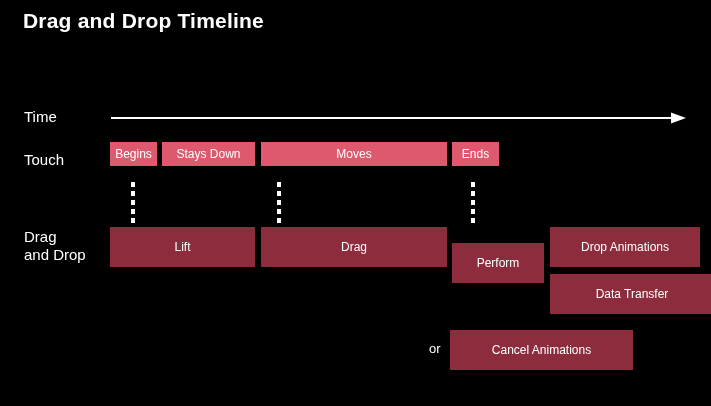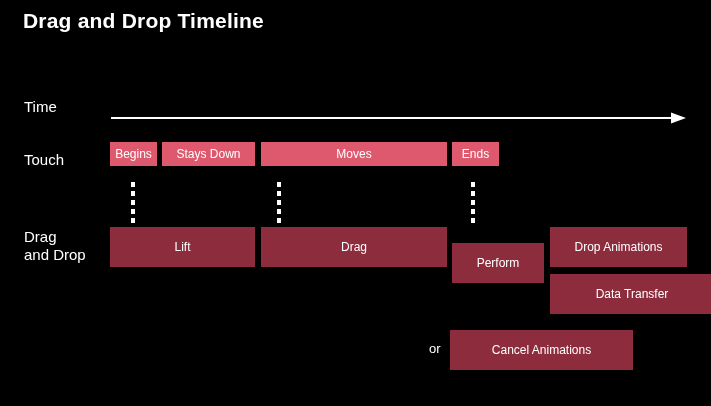--- a/index.html
+++ b/index.html
@@ -15,21 +15,21 @@
     font-size:21px;font-weight:700;
     color:var(--text,#fff);
     letter-spacing:.2px;
   }
   .rlabel{
     position:absolute;left:24px;
     color:var(--text,#fff);
     font-size:15px;line-height:18px;
     font-weight:400;
   }
-  #lbl-time{top:98px;}
+  #lbl-time{top:108px;}
   #lbl-touch{top:151px;}
   #lbl-dragdrop{top:228px;}
   .arrow{position:absolute;left:111px;top:111px;display:block;}
   .arrow line{stroke:var(--text,#fff);stroke-width:2;}
   .arrow polygon{fill:var(--text,#fff);}
   .box{
     position:absolute;
     display:flex;align-items:center;justify-content:center;
     text-align:center;
     color:var(--text,#fff);
@@ -47,21 +47,21 @@
       var(--text,#fff) 0 5px,
       transparent 5px 9px);
   }
   #dash-begins{left:131px;}
   #dash-moves{left:277px;}
   #dash-ends{left:471px;}
   .phasebox{background:var(--drag-box,#8d2c3c);top:227px;height:40px;}
   #pb-lift{left:110px;width:145px;}
   #pb-drag{left:261px;width:186px;}
   #pb-perform{left:452px;width:92px;margin-top:16px;}
-  #pb-drop{left:550px;width:137px;}
+  #pb-drop{left:550px;width:150px;}
   #pb-data{top:274px;left:550px;width:164px;height:40px;}
   #pb-cancel{top:330px;left:450px;width:183px;height:40px;}
   #lbl-or{
     position:absolute;left:429px;top:341px;
     color:var(--text,#fff);font-size:13px;
   }
 </style>
 </head>
 <body>
 

